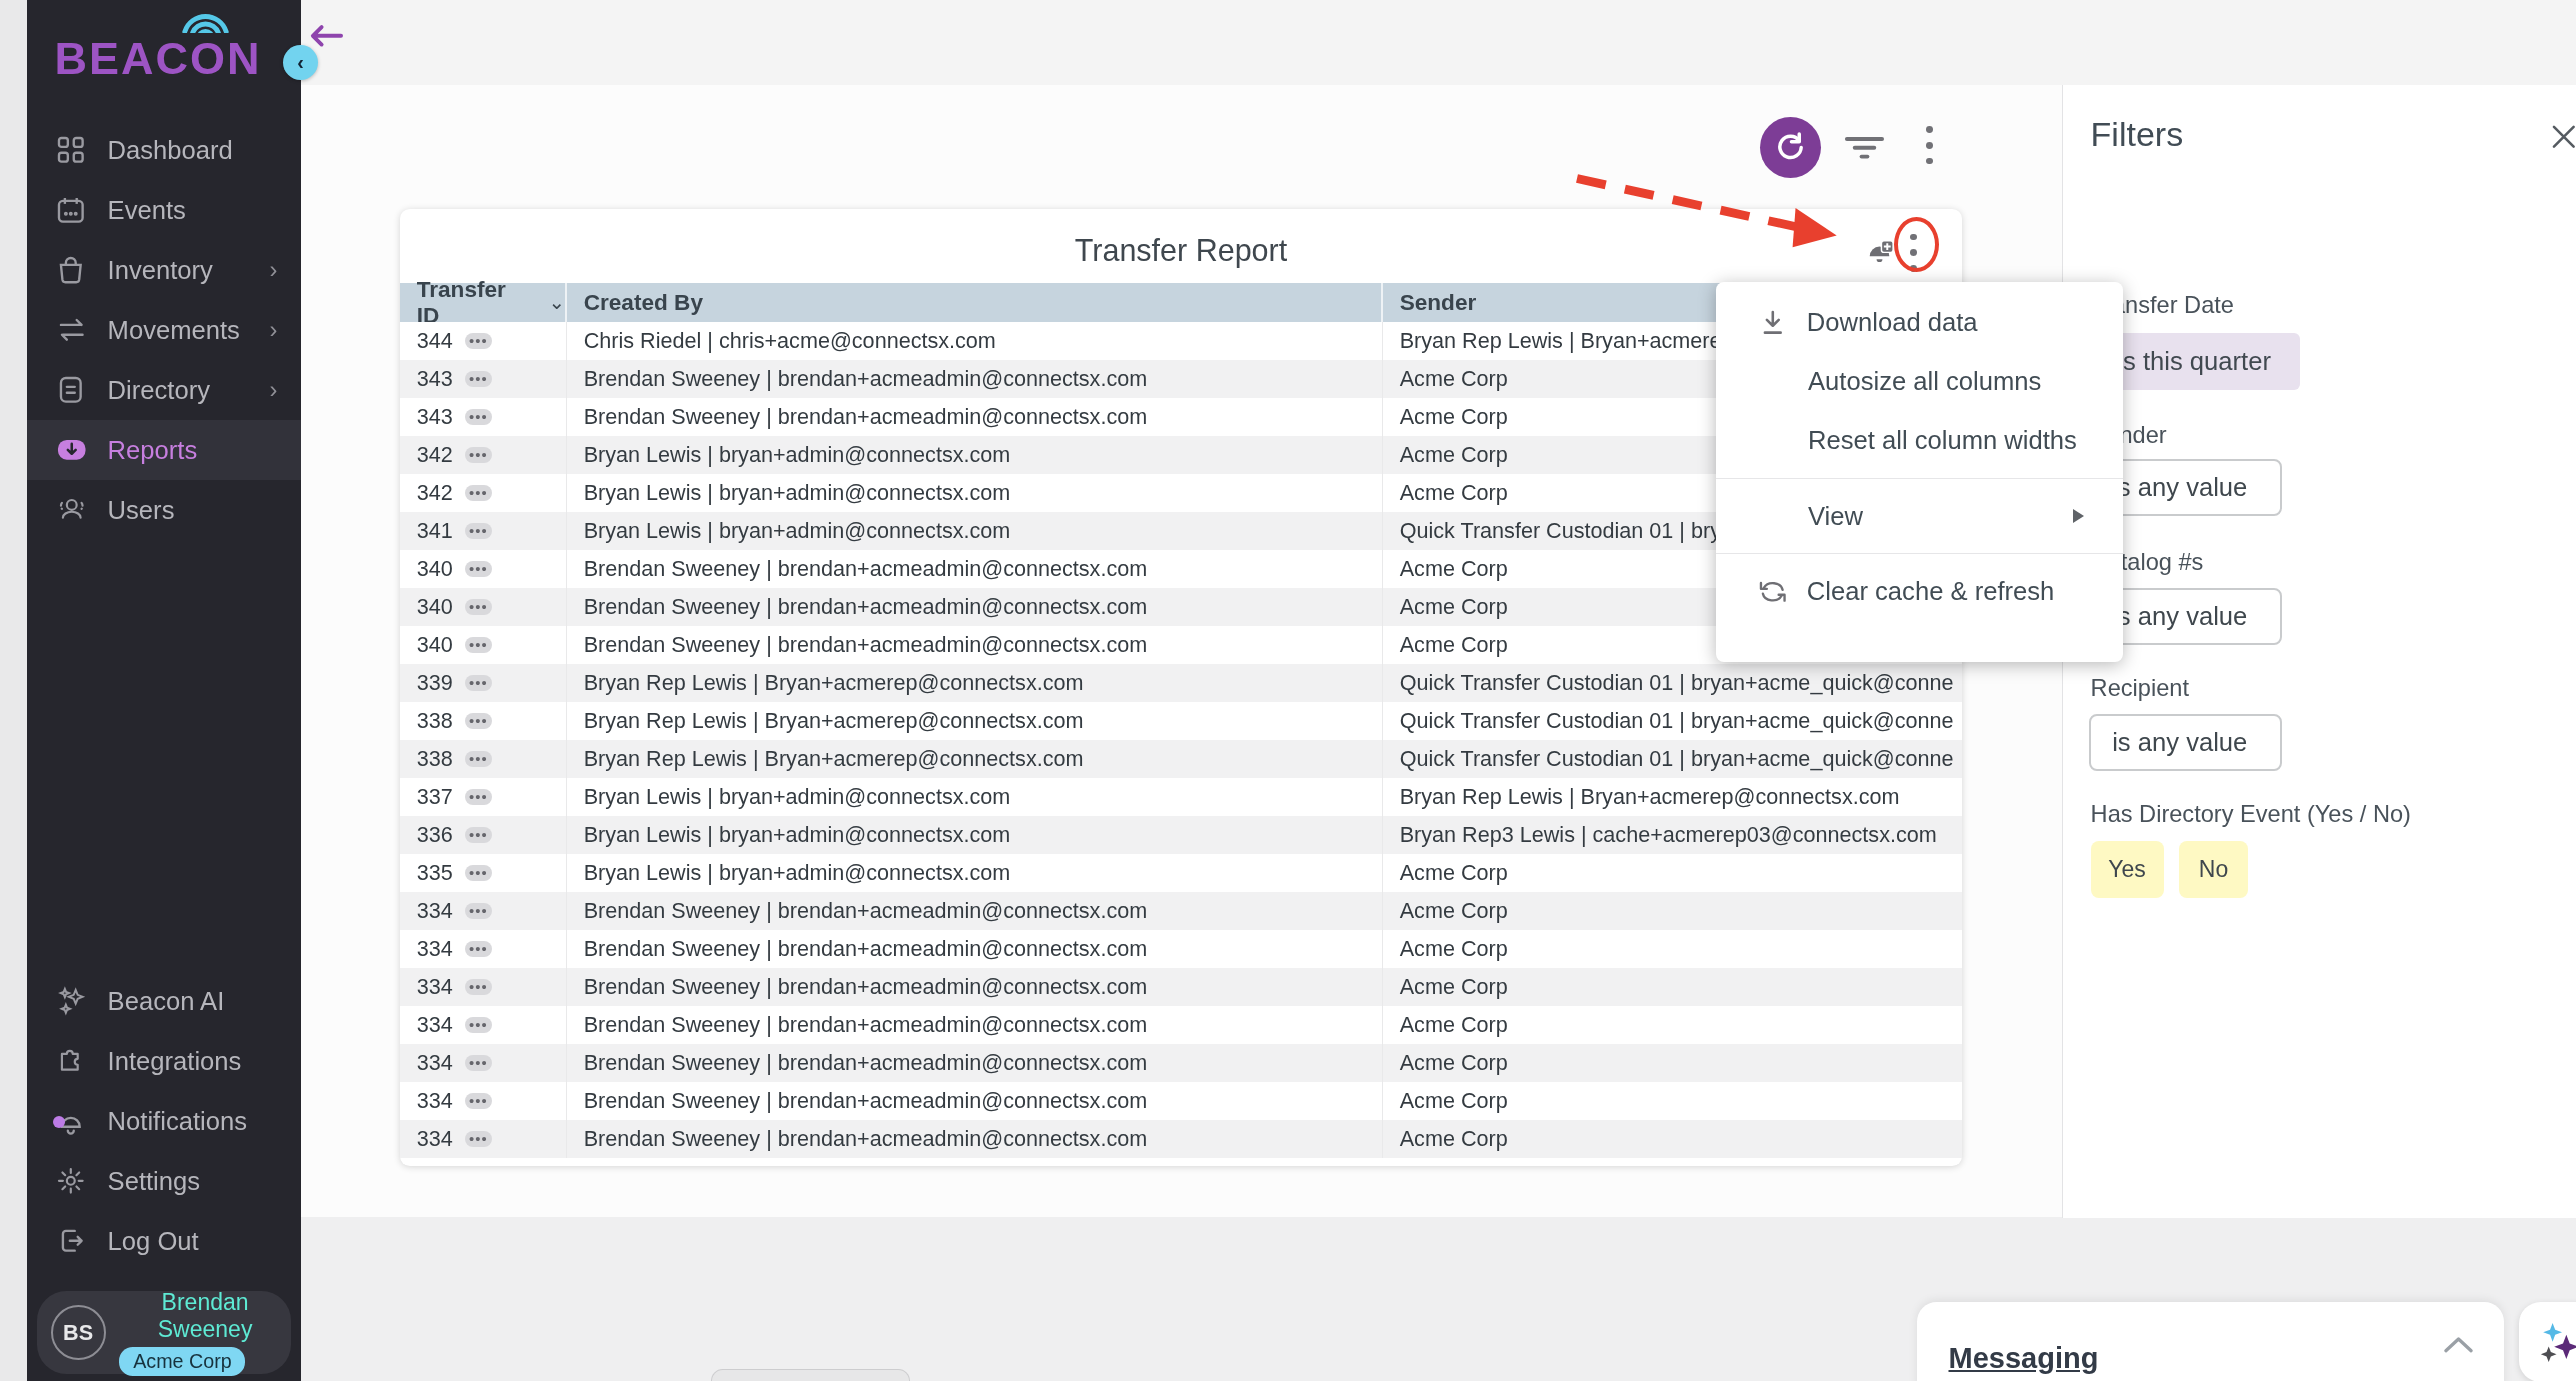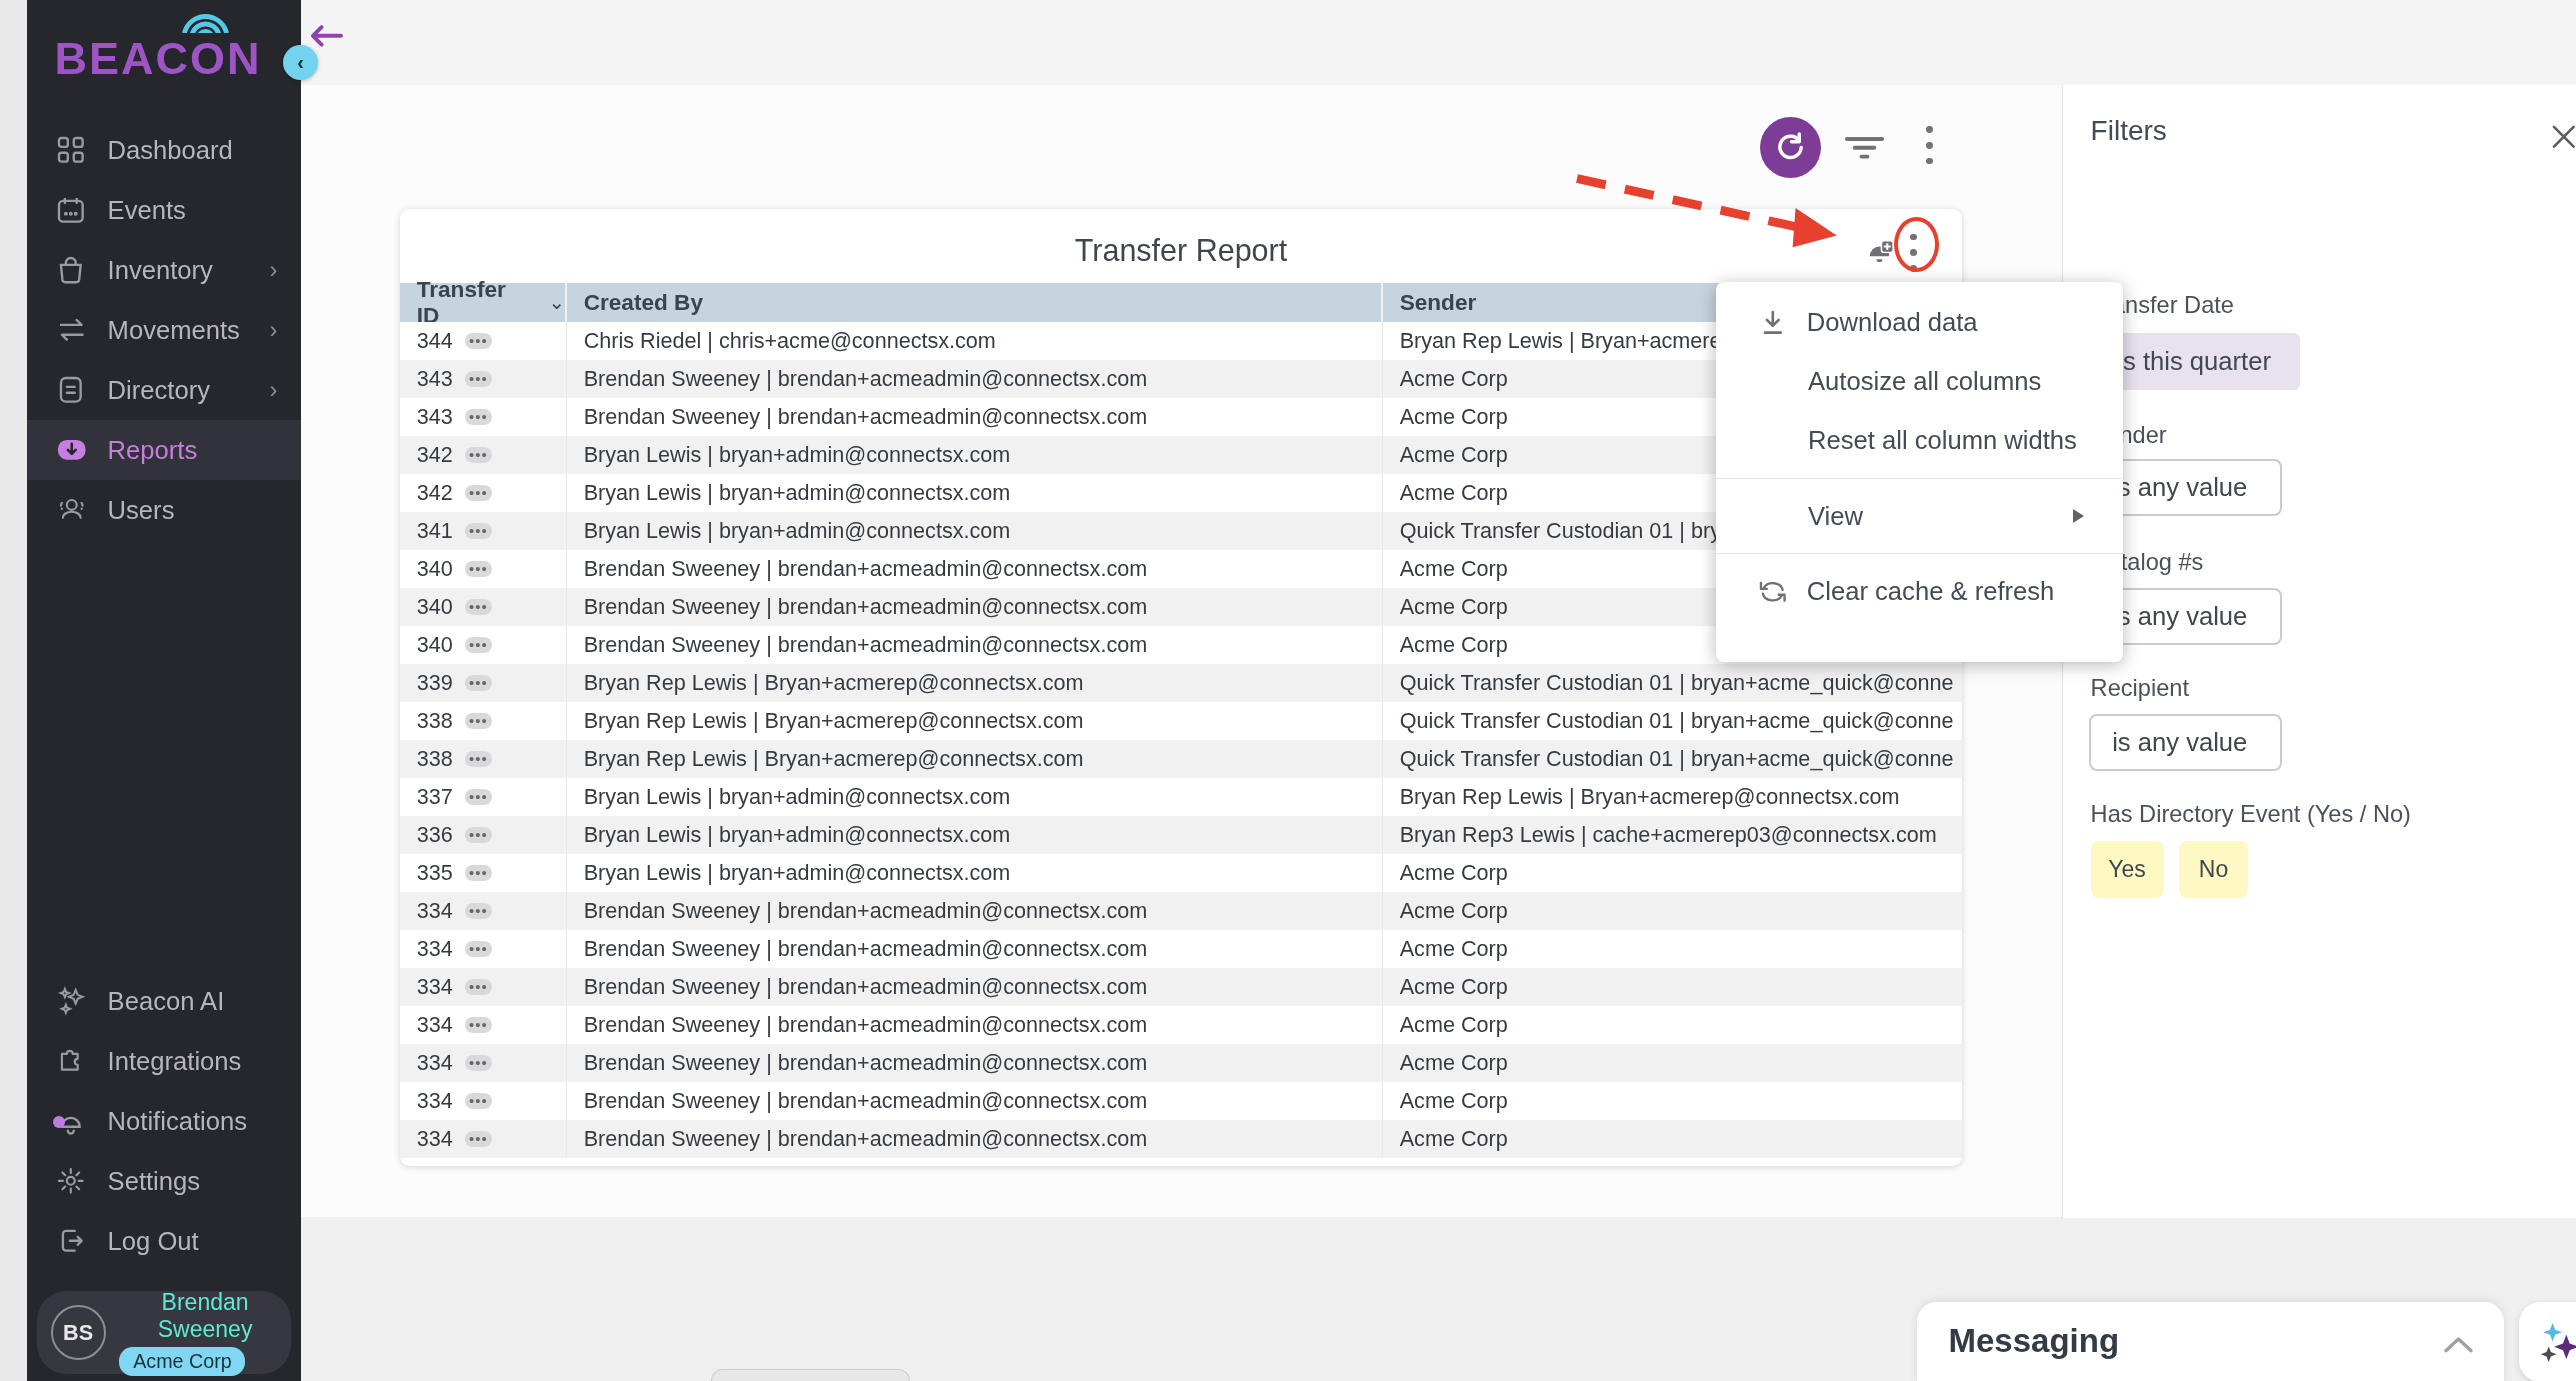--- a/index.html
+++ b/index.html
@@ -66,31 +66,31 @@
   .menu{position:absolute;left:1689px;top:282px;width:407px;height:380px;background:#fff;border-radius:7.9px;box-shadow:0 3px 17.7px rgba(0,0,0,.28);z-index:50;padding-top:10.8px;font-size:25.6px;color:#414c54;}
   .menu-item{height:59px;display:flex;align-items:center;cursor:pointer;position:relative;}
   .menu-item .mi{width:39px;margin-left:37px;display:flex;align-items:center;justify-content:center;color:#6f6f74;flex:none;}
   .menu-item .mlabel{margin-left:14.8px;}
   .menu-item.no-ic .mlabel{margin-left:92px;}
   .menu-sep{height:1px;background:#e6e6e8;margin:7.9px 0;}
   .sub-arrow{position:absolute;right:39px;width:0;height:0;border-left:11.8px solid #5f6368;border-top:7.9px solid transparent;border-bottom:7.9px solid transparent;}
 
   
   .filters{position:absolute;left:2035px;top:85px;width:541px;height:1133px;background:#fff;border-left:1px solid #e3e3e5;z-index:10;}
-  .filters-title{position:absolute;left:27.6px;top:29.5px;font-size:28px;font-weight:500;color:#414c55;}
+  .filters-title{position:absolute;left:27.6px;top:29.5px;font-size:34px;font-weight:500;color:#414c55;}
   .close-x{position:absolute;left:488px;top:39px;cursor:pointer;}
   .f-label{position:absolute;left:27.6px;font-size:23.6px;color:#49525a;}
   .chip{position:absolute;left:25.6px;width:211px;height:57px;background:#e8e1ee;border-radius:5.9px;display:flex;align-items:center;justify-content:center;font-size:25.6px;color:#414950;cursor:pointer;}
   .f-input{position:absolute;left:25.6px;width:193px;height:57px;border:2px solid #c9cbcd;border-radius:7.9px;background:#fff;display:flex;align-items:center;padding-left:21.6px;font-size:25.6px;color:#3f474d;cursor:text;}
   .yn-btn{position:absolute;height:57px;background:#fef9c3;border-radius:7.9px;display:flex;align-items:center;justify-content:center;font-size:23px;color:#3f474d;cursor:pointer;}
 
   
   .powered{position:absolute;left:2125px;top:1177px;width:443px;text-align:right;font-size:25.6px;color:#3c4043;display:flex;align-items:center;justify-content:flex-end;gap:7.9px;}
   .messaging{position:absolute;left:1890px;top:1302px;width:587px;height:89px;background:#fff;border-radius:19.7px 19.7px 0 0;box-shadow:0 -2px 9.8px rgba(0,0,0,.08);z-index:12;}
-  .messaging-title{position:absolute;left:31.5px;top:20px;font-size:33px;font-weight:700;color:#333b47;}
+  .messaging-title{position:absolute;left:31.5px;top:40px;font-size:29px;font-weight:700;color:#333b47;text-decoration:underline;}
   .msg-chev{position:absolute;left:525px;top:33px;cursor:pointer;}
   .sparkle-btn{position:absolute;left:2492px;top:1302px;width:79px;height:80px;background:#fff;border-radius:21.6px;box-shadow:0 2px 7.9px rgba(0,0,0,.12);display:flex;align-items:center;justify-content:center;cursor:pointer;z-index:12;}
   .partial-btn{position:absolute;left:684px;top:1369px;width:199px;height:19.7px;background:#e7e7e8;border:1px solid #cdcdcf;border-bottom:none;border-radius:11.8px 11.8px 0 0;z-index:5;}
 </style>
 </head>
 <body>
 
 <div id="app">
 
   <div class="top-strip"></div>

